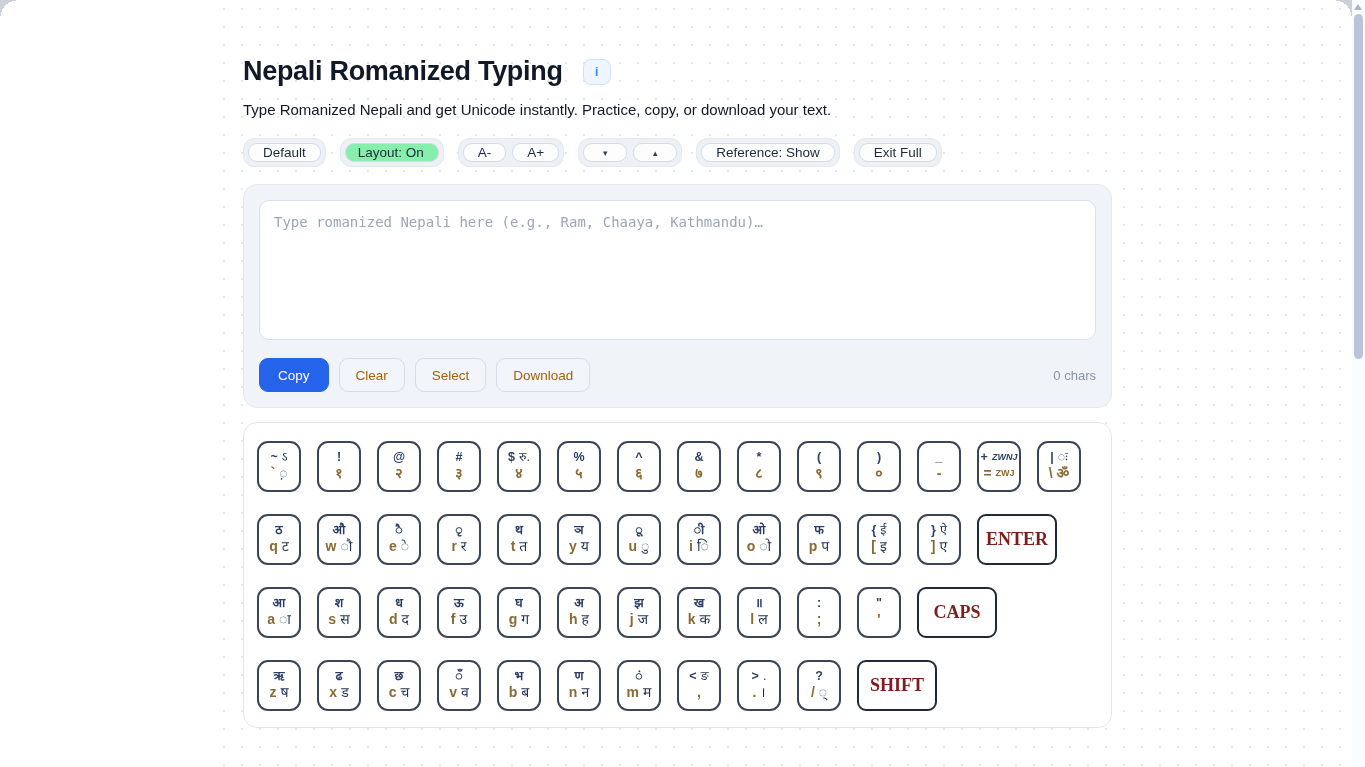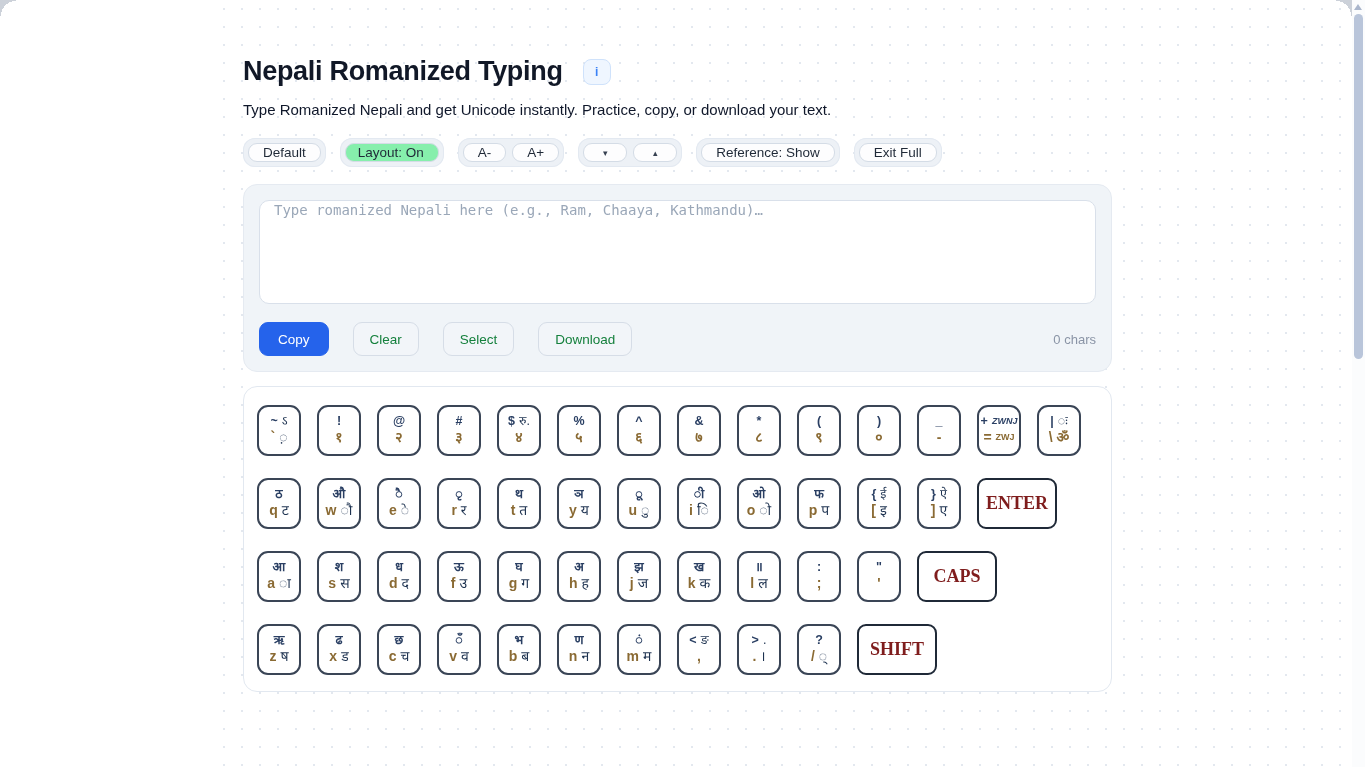--- a/index.html
+++ b/index.html
@@ -27,27 +27,27 @@
     box-shadow:inset 0 0 0 1px #e3e9f1; }
   .tbtn { height:19px; padding:0 14px; background:#fdfdfe; border:1px solid #d4dce6;
     border-radius:9px; font-size:13.5px; color:#1f2937; cursor:pointer;
     font-family:"Liberation Sans", sans-serif; }
   .tbtn.active { background:#86efac;padding-left:12px; }
   .tbtn.tiny { width:44px; padding:0; font-size:9px; color:#374151; }
 
   
   .editor-card { margin-top:17px; background:#f0f4f8; border:1px solid #e5eaf1; border-radius:14px;
     padding:15px; }
-  textarea { width:100%; height:104px; resize:none; background:#ffffff; border:1px solid #d9e0ea;
-    border-radius:10px; padding:1px 14px; font-family:"DejaVu Sans Mono", monospace;
+  textarea { width:100%; height:140px; resize:none; background:#ffffff; border:1px solid #d9e0ea;
+    border-radius:10px; padding:13px 14px; font-family:"DejaVu Sans Mono", monospace;
     font-size:14px; color:#334155; outline:none; }
   textarea::placeholder { color:#9aa7b8; }
-  .editor-footer { display:flex; align-items:center; gap:24px; margin-top:14px; }
+  .editor-footer { display:flex; align-items:center; gap:10px; margin-top:14px; }
   .abtn { height:34px; padding:0 16px; border-radius:9px; font-size:13.5px; cursor:pointer;
-    background:#f2f5f9; border:1px solid #d6dde7; color:#15803d;
+    background:#f2f5f9; border:1px solid #d6dde7; color:#a16207;
     font-family:"Liberation Sans", sans-serif; }
   .abtn.primary { background:#2563eb; border-color:#2563eb; color:#ffffff; padding:0 18px; }
   .char-count { margin-left:auto; font-size:13px; color:#8a94a6; }
 
   
   .kb-card { margin-top:14px; background:#ffffff; border:1px solid #e2e8f0; border-radius:14px;
     padding:18px 13px 16px 13px; }
   .kb-row { display:flex; gap:16px; margin-bottom:22px; }
   .kb-row:last-child { margin-bottom:0; }
   .kb-key { width:44px; height:51px; background:#ffffff; border:2px solid #3a4556; border-radius:11px;

